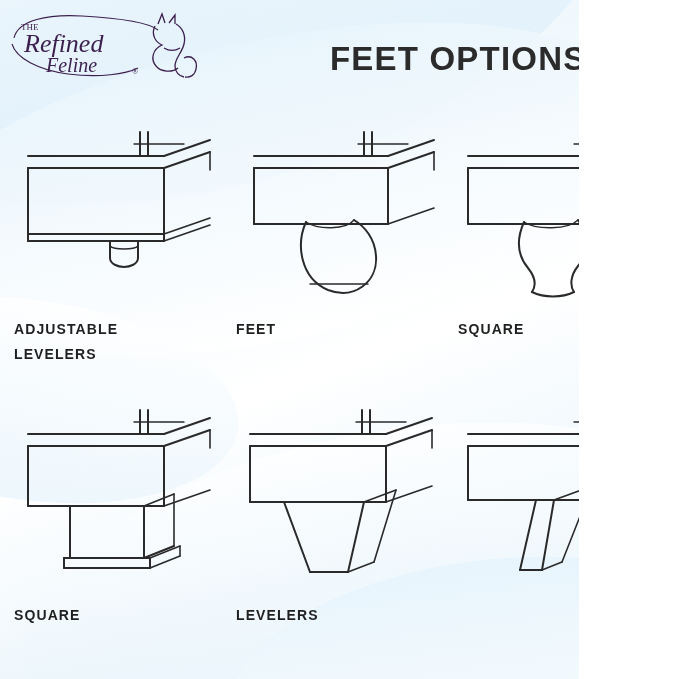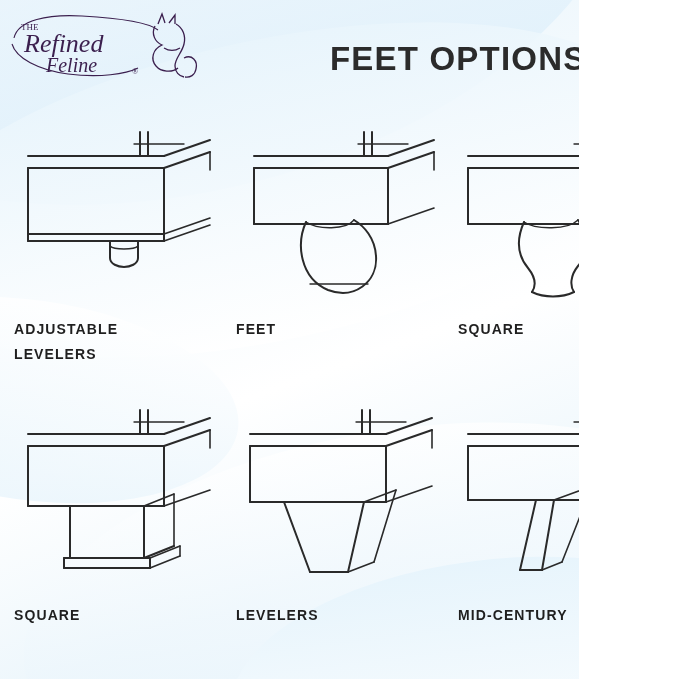--- a/index.html
+++ b/index.html
@@ -319,16 +319,15 @@
 
           <path d="M78 100 L62 170"></path>
           <path d="M96 100 L84 170"></path>
           <path d="M62 170 L84 170"></path>
           <path d="M96 100 L134 86" stroke-width="1.6"></path>
           <path d="M84 170 L104 162" stroke-width="1.6"></path>
           <path d="M134 86 L104 162" stroke-width="1.6"></path>
         </g>
       </svg>
     </div>
-    <div class="caption cap-r2">MID-CENTURY</div>
   </div>
 
 </div>
 
 </body></html>

